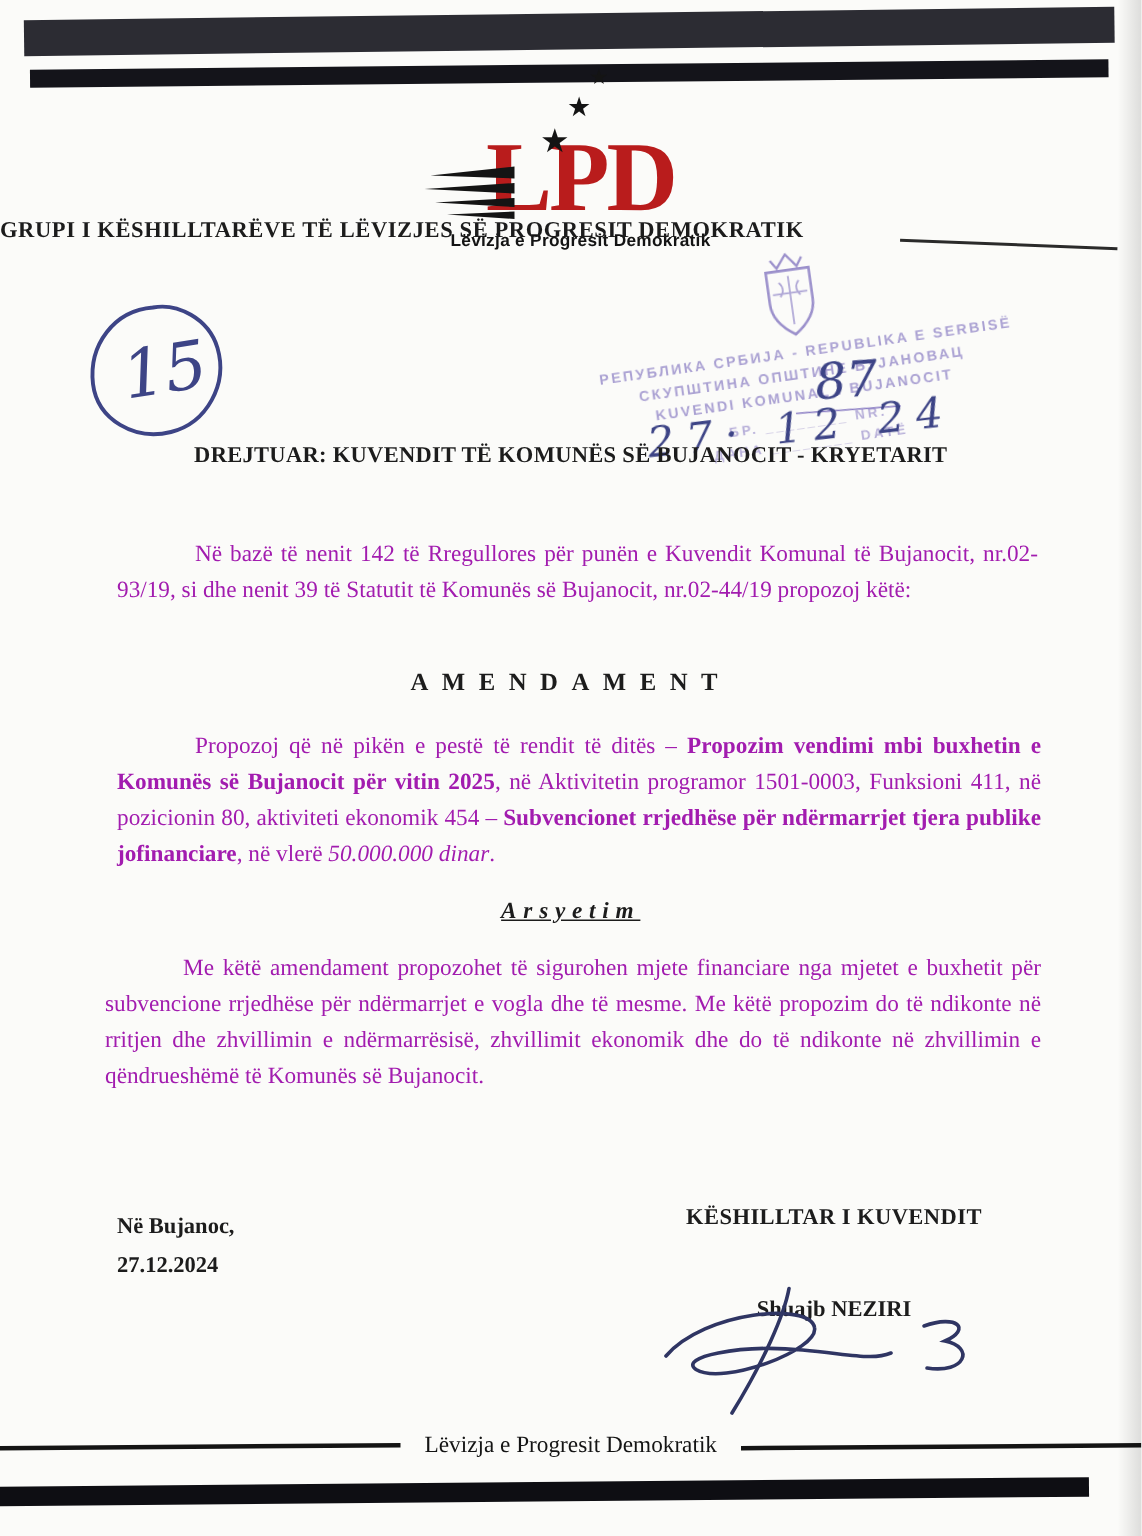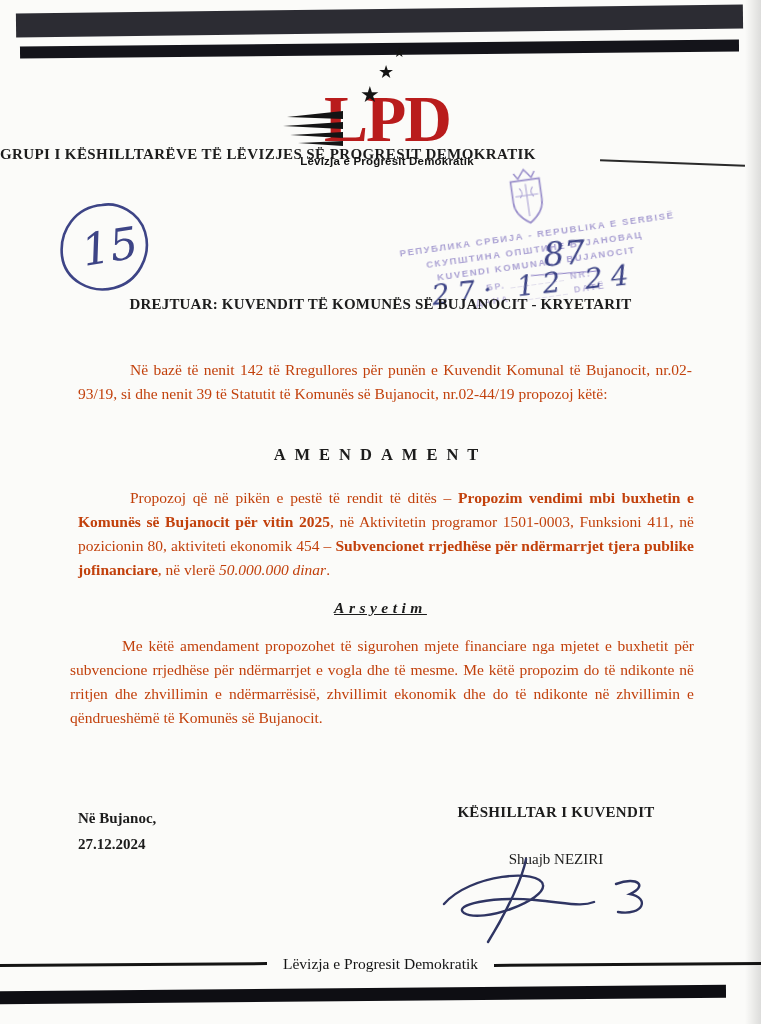--- a/index.html
+++ b/index.html
@@ -64,36 +64,36 @@
   .hw-number { position:absolute; left:128px; top:74px; font-size:33px; transform:rotate(4deg); border-bottom:1.5px solid #8b7ec4; padding:0 14px; filter:none; }
   .hw-date   { position:absolute; left:26px; top:104px; font-size:28px; letter-spacing:8px; transform:rotate(2deg); white-space:nowrap; filter:none; }
 
   
   .circle15 { position:absolute; left:52px; top:200px; }
 
   
   .recipient { position:absolute; left:0; top:296px; width:100%; text-align:center; font-weight:bold; font-size:15px; letter-spacing:0.2px; }
 
   
-  .para { position:absolute; text-align:justify; font-size:15.5px; line-height:1.55; color:#c2410c; }
+  .para { position:absolute; text-align:justify; font-size:15.5px; line-height:1.55; color:#a21caf; }
   .para .indent { display:inline-block; width:52px; }
   .para1 { left:78px; top:358px; width:614px; }
   .para2 { left:78px; top:486px; width:616px; }
   .para3 { left:70px; top:634px; width:624px; }
   .b { font-weight:bold; }
   .i { font-style:italic; }
 
   .amendament { position:absolute; left:0; top:445px; width:100%; text-align:center; font-weight:bold; font-size:16.5px; letter-spacing:9px; }
   .arsyetim  { position:absolute; left:0; top:599px; width:100%; text-align:center; font-weight:bold; font-style:italic; font-size:15.5px; letter-spacing:4.5px;text-decoration:underline; }
 
   
   .sign-left { position:absolute; left:78px; top:806px; font-weight:bold; font-size:15px; line-height:1.7; }
   .sign-right { position:absolute; left:428px; top:804px; width:256px; text-align:center; }
   .sign-role { font-weight:bold; font-size:15px; letter-spacing:0.3px; }
-  .sign-name { margin-top:30px; font-weight:normal; font-size:15px; }
+  .sign-name { margin-top:44px; font-weight:bold; font-size:15px; }
   .signature { position:absolute; left:430px; top:856px; }
 
   
   .footer { position:absolute; left:0; top:955px; width:100%; display:flex; align-items:center; }
   .footer-line { flex:1; height:3px; background:#141414; }
   .footer-line.left { transform:rotate(-0.4deg); }
   .footer-line.right { transform:rotate(-0.4deg); }
   .footer-text { padding:0 16px; font-size:15.5px; white-space:nowrap; color:#141414; }
   .bottom-bar { position:absolute; left:-6px; top:988px; width:732px; height:13px; background:#0e0e13; transform:rotate(-0.5deg); }
 </style>

